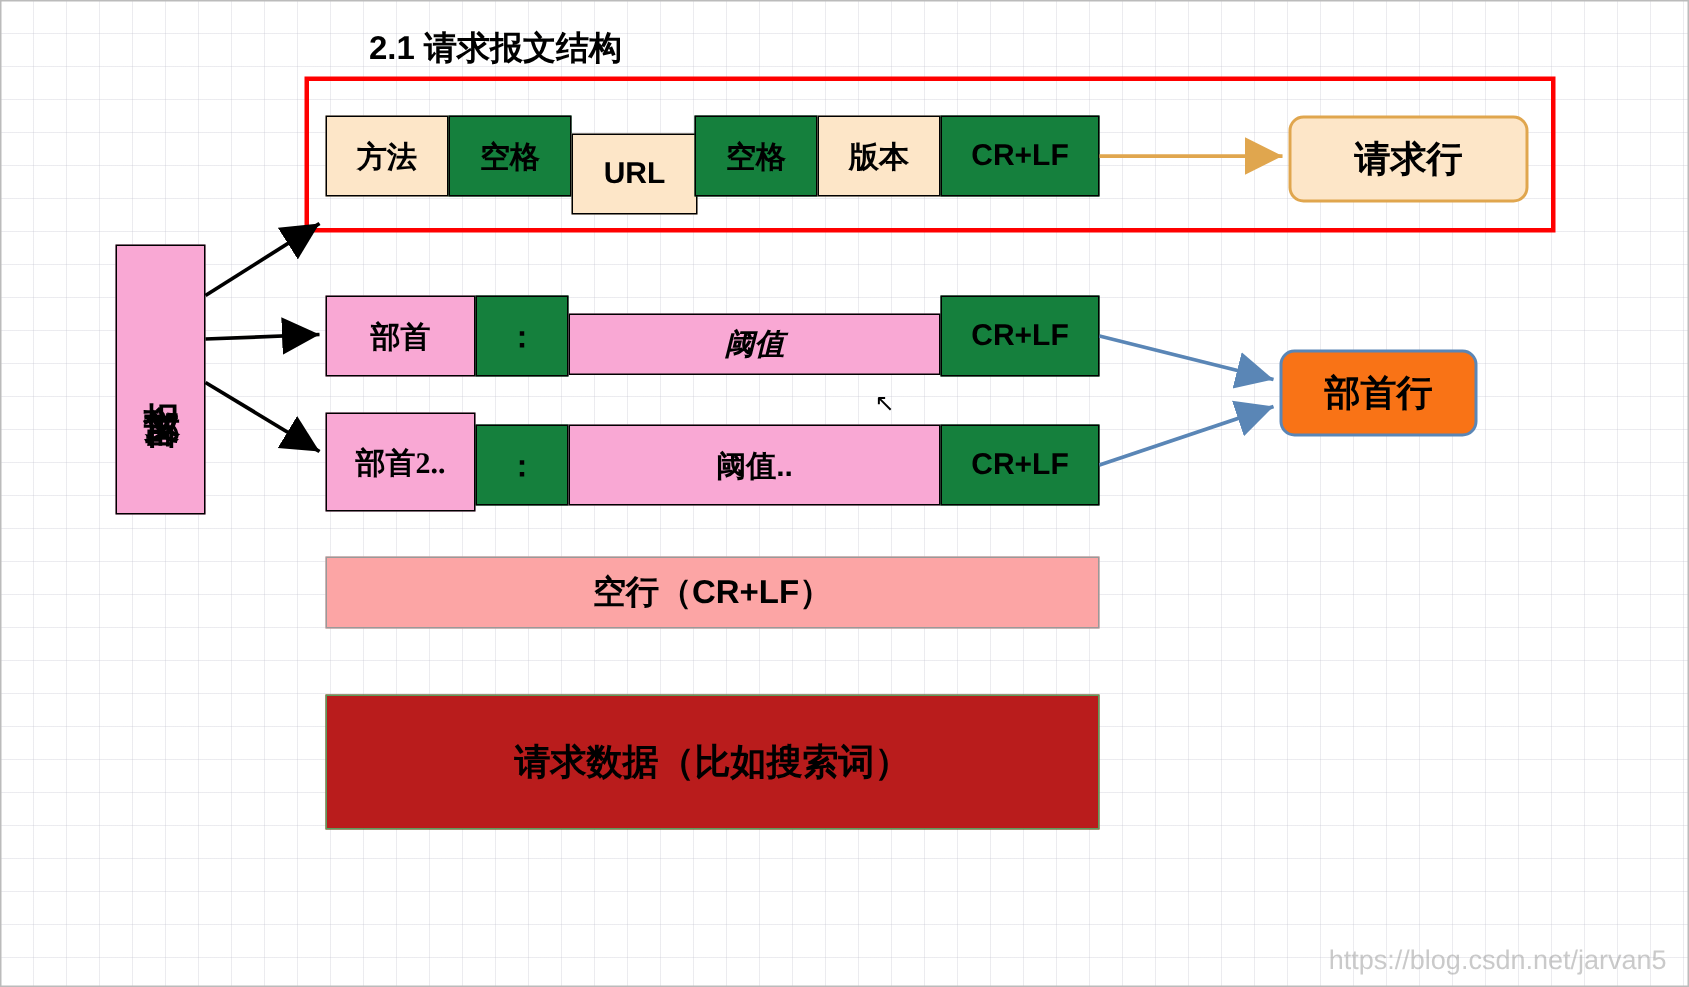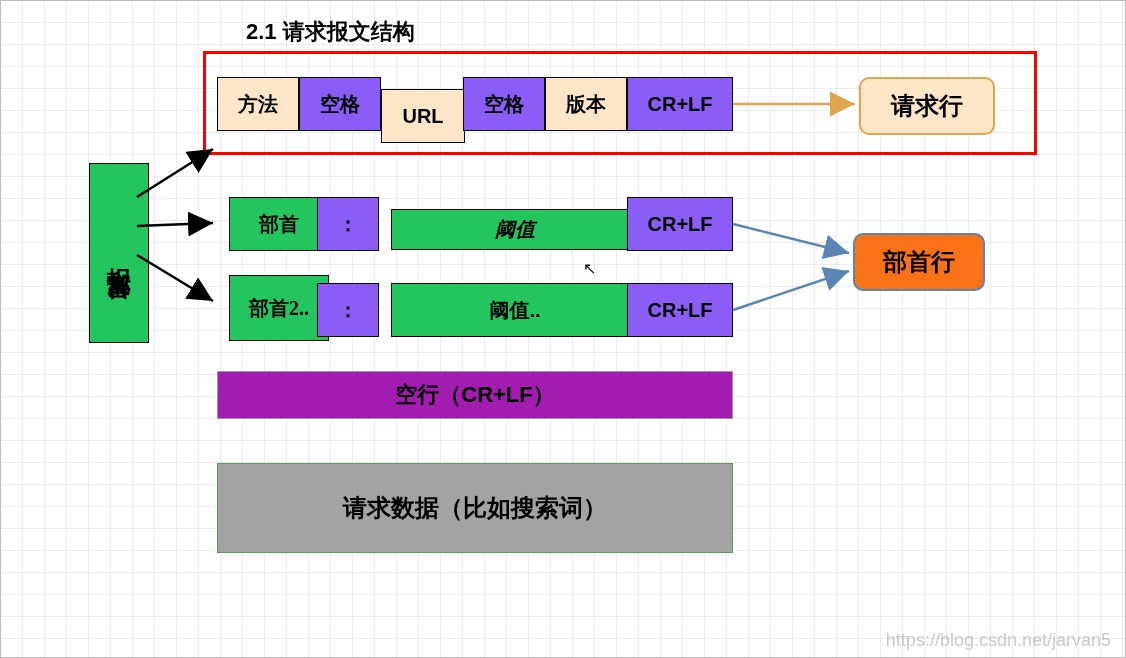--- a/index.html
+++ b/index.html
@@ -17,26 +17,26 @@
     overflow: hidden;
   }
   .abs { position: absolute; }
   .box {
     border: 1.5px solid #000;
     display: flex;
     align-items: center;
     justify-content: center;
     font-size: 20px;
     font-weight: 700;
-    background: #8b5cf6;
+    background: #15803d;
   }
-  .lblue { background: #22c55e; margin-left: 12px; }
+  .lblue { background: #f9a8d4; }
   .orange { background: #fde6c8; }
-  .green  { background: #a3a3a3; border-color:#5b9c5b; }
-  .gray   { background: #a21caf; border-color:#999; }
+  .green  { background: #b91c1c; border-color:#5b9c5b; }
+  .gray   { background: #fca5a5; border-color:#999; }
   .title {
     font-size: 22px;
     font-weight: 700;
     color: #000;
   }
   .redframe {
     border: 3px solid #f00;
     background: transparent;
   }
   .vlabel {
@@ -81,21 +81,21 @@
 
 <div class="abs redframe" style="left:202px; top:50px; width:834px; height:104px;"></div>
 
 <div class="abs box orange" style="left:216px; top:76px; width:82px; height:54px;">方法</div>
 <div class="abs box" style="left:298px; top:76px; width:82px; height:54px;">空格</div>
 <div class="abs box orange" style="left:380px; top:88px; width:84px; height:54px;">URL</div>
 <div class="abs box" style="left:462px; top:76px; width:82px; height:54px;">空格</div>
 <div class="abs box orange" style="left:544px; top:76px; width:82px; height:54px;">版本</div>
 <div class="abs box" style="left:626px; top:76px; width:106px; height:54px;">CR+LF</div>
 
-<div class="abs pill" style="left:858px; top:76px; width:136px; height:58px;">请求行</div>
+<div class="abs pill" style="left:858px; top:76px; width:160px; height:58px;">请求行</div>
 
 <div class="abs box lblue" style="left:216px; top:196px; width:100px; height:54px;">部首</div>
 <div class="abs box" style="left:316px; top:196px; width:62px;  height:54px;">：</div>
 <div class="abs box lblue" style="left:378px; top:208px; width:248px; height:41px;font-style:italic;">阈值</div>
 <div class="abs box" style="left:626px; top:196px; width:106px; height:54px;">CR+LF</div>
 
 <div class="abs box lblue" style="left:216px; top:274px; width:100px; height:66px;font-family:Liberation Serif, serif;">部首2..</div>
 <div class="abs box" style="left:316px; top:282px; width:62px;  height:54px;">：</div>
 <div class="abs box lblue" style="left:378px; top:282px; width:248px; height:54px;">阈值..</div>
 <div class="abs box" style="left:626px; top:282px; width:106px; height:54px;">CR+LF</div>

